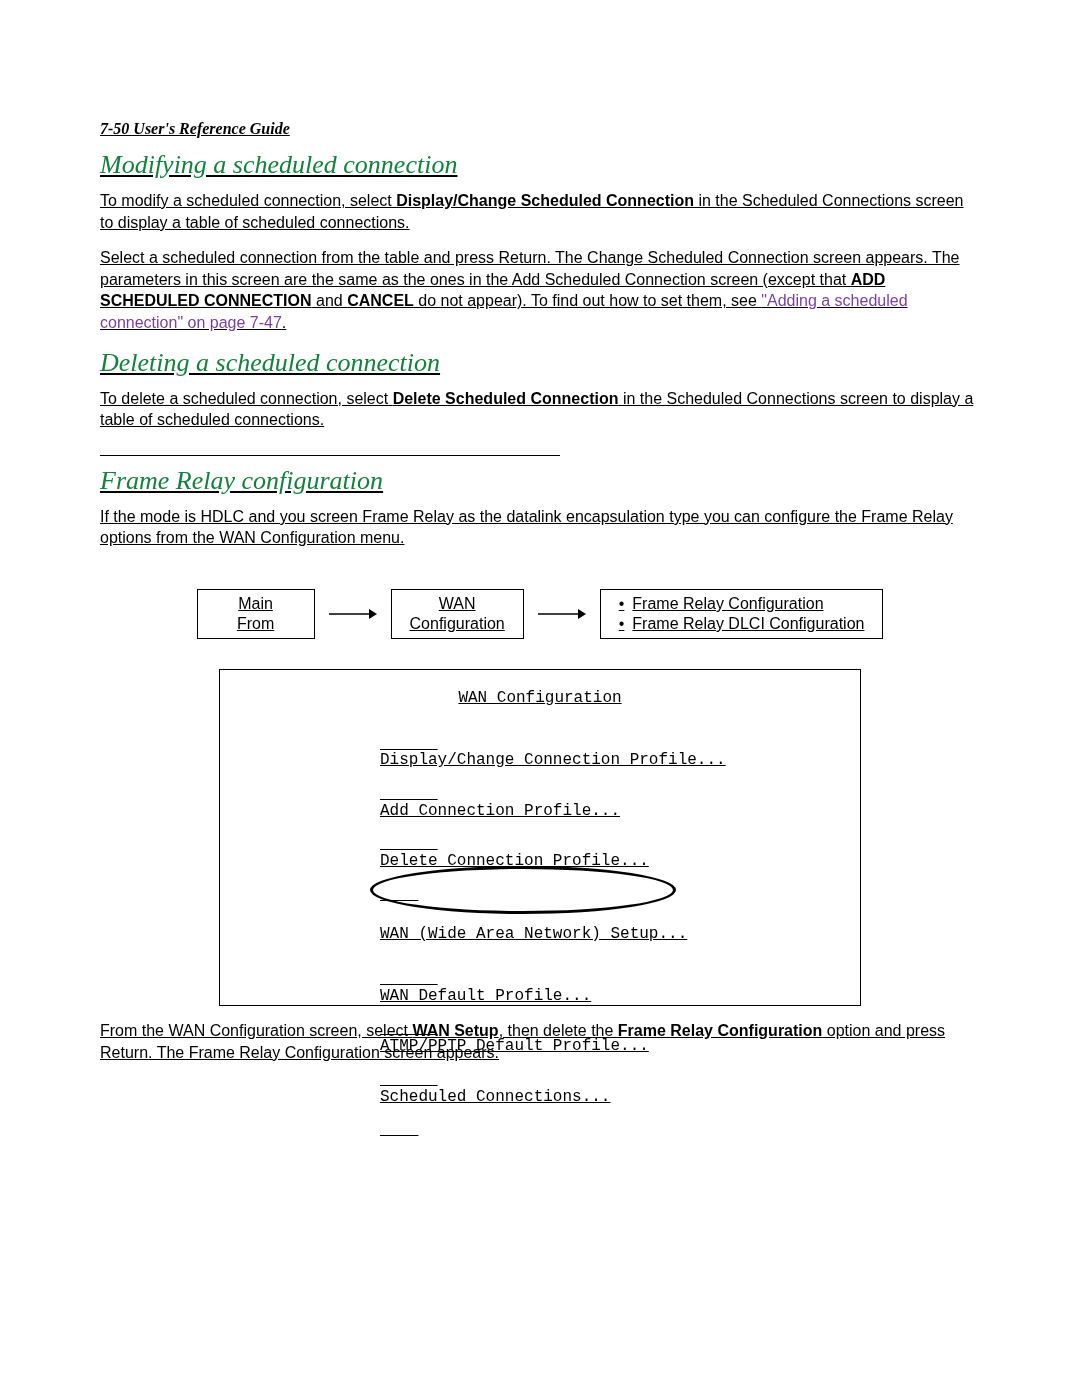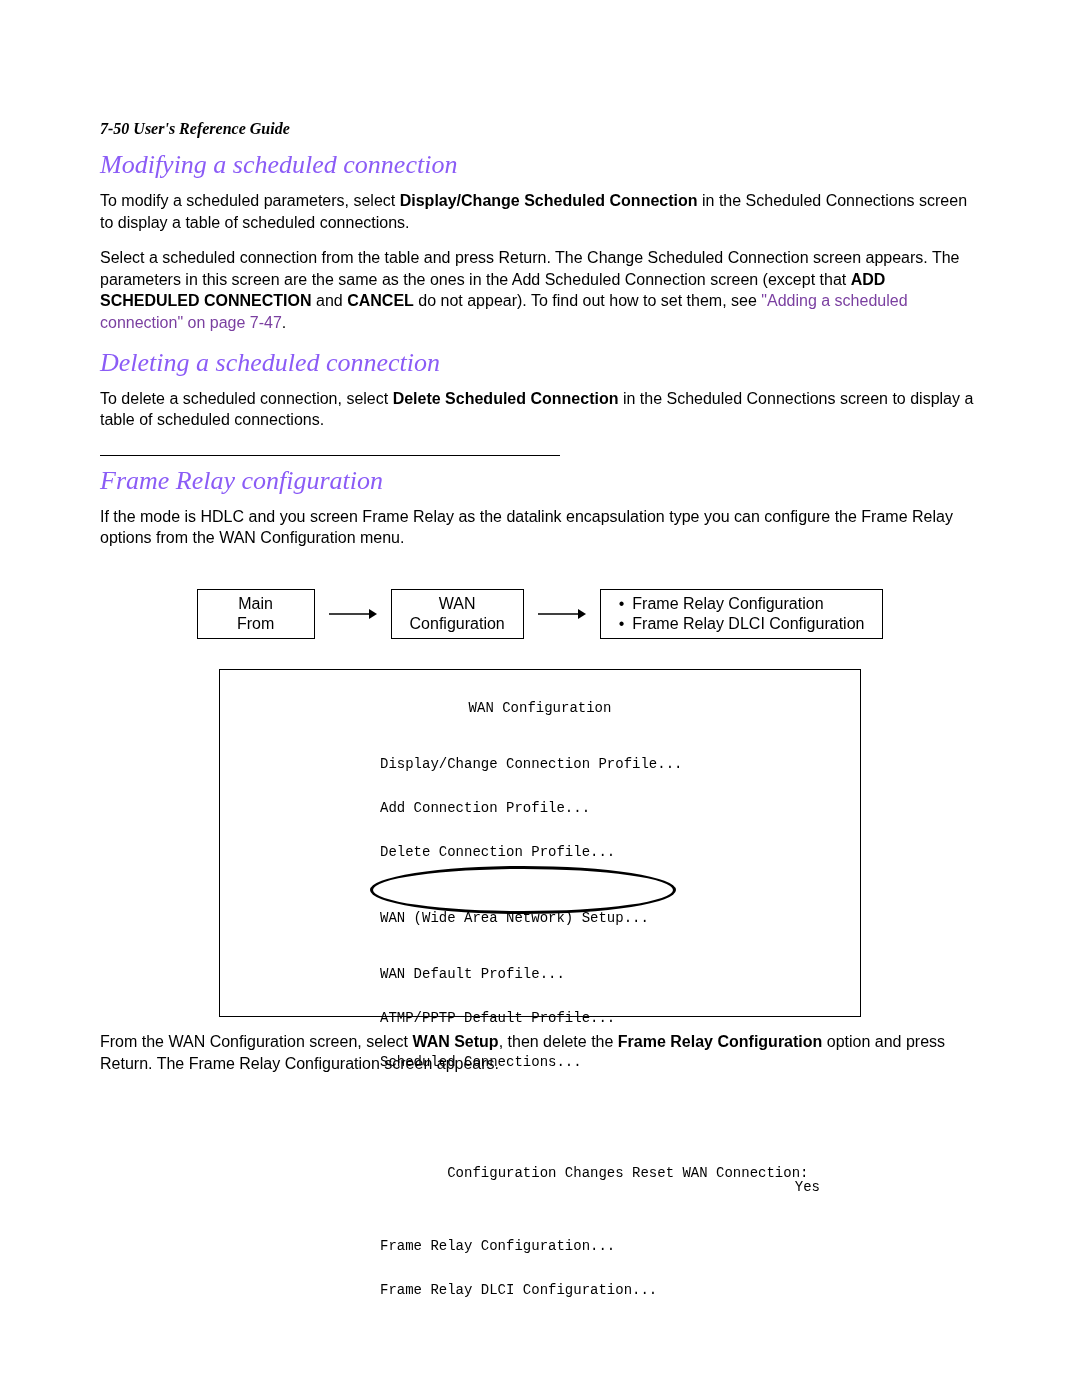--- a/index.html
+++ b/index.html
@@ -8,30 +8,31 @@
     background: #fff;
     font-family: Arial, Helvetica, sans-serif;
     color: #000;
   }
   .page {
     width: 1080px;
     height: 1397px;
     position: relative;
     box-sizing: border-box;
     padding: 120px 100px 0 100px;
+    text-decoration: underline;
   }
   .header-line {
     font-style: italic;
     font-weight: bold;
     font-size: 16px;
     margin-bottom: 12px;
     font-family: "Times New Roman", Times, serif;
   }
   .section-title {
-    color: #8b5cf6;
+    color: #15803d;
     font-style: italic;
     font-size: 26px;
     font-weight: 500;
     margin: 6px 0 10px 0;
     font-family: "Times New Roman", Times, serif;
   }
   .body-text {
     font-size: 16px;
     line-height: 1.35;
     margin: 8px 0 14px 0;
@@ -70,23 +71,23 @@
   .bullet-dot { margin-right: 8px; }
 
   
   .terminal-box {
     border: 1px solid #000;
     width: 640px;
     height: 315px;
     margin: 18px auto 14px auto;
     position: relative;
     font-family: "Courier New", Courier, monospace;
-    font-size: 14px;
+    font-size: 16px;
     line-height: 1.05;
-    padding-top: 31px;
+    padding-top: 20px;
   }
   .term-title {
     text-align: center;
     font-family: "Courier New", Courier, monospace;
   }
   .term-block {
     margin-left: 160px;
     margin-top: 22px;
     white-space: pre;
   }
@@ -115,21 +116,21 @@
 </head>
 <body>
 
 <div class="page">
 
   <div class="header-line">7-50  User's Reference Guide</div>
 
   <div class="section-title">Modifying a scheduled connection</div>
 
   <p class="body-text">
-    <span>To modify a scheduled parameters, select </span><span class="bold">Display/Change Scheduled Connection</span><span> in the Scheduled Connections screen to display a table of scheduled connections.</span>
+    <span>To modify a scheduled connection, select </span><span class="bold">Display/Change Scheduled Connection</span><span> in the Scheduled Connections screen to display a table of scheduled connections.</span>
   </p>
 
   <p class="body-text">
     <span>Select a scheduled connection from the table and press Return.  The Change Scheduled Connection screen appears. The parameters in this screen are the same as the ones in the Add Scheduled Connection screen (except that </span><span class="bold">ADD SCHEDULED CONNECTION</span><span> and </span><span class="bold">CANCEL</span><span> do not appear). To find out how to set them, see </span><span class="link-ref">"Adding a scheduled connection" on page 7-47</span><span>.</span>
   </p>
 
   <div class="section-title">Deleting a scheduled connection</div>
 
   <p class="body-text">
     <span>To delete a scheduled connection, select </span><span class="bold">Delete Scheduled Connection</span><span> in the Scheduled Connections screen to display a table of scheduled connections.</span>
@@ -185,28 +186,20 @@
     </div>
 
     <div class="term-block">WAN (Wide Area Network) Setup...</div>
 
     <div class="term-block tight">
       <div>WAN Default Profile...</div>
       <div>ATMP/PPTP Default Profile...</div>
       <div>Scheduled Connections...</div>
     </div>
 
-    <div class="term-line-reset">
-      <div>
-        <span>Configuration Changes Reset WAN Connection:</span>
-        <span class="term-right">Yes</span>
-      </div>
-      <div>Frame Relay Configuration...</div>
-      <div>Frame Relay DLCI Configuration...</div>
-    </div>
 
     <div class="oval-highlight"></div>
   </div>
 
   <p class="body-text">
     <span>From the WAN Configuration screen, select </span><span class="bold">WAN Setup</span><span>, then delete the </span><span class="bold">Frame Relay Configuration</span><span> option and press Return. The Frame Relay Configuration screen appears.</span>
   </p>
 
 </div>
 

